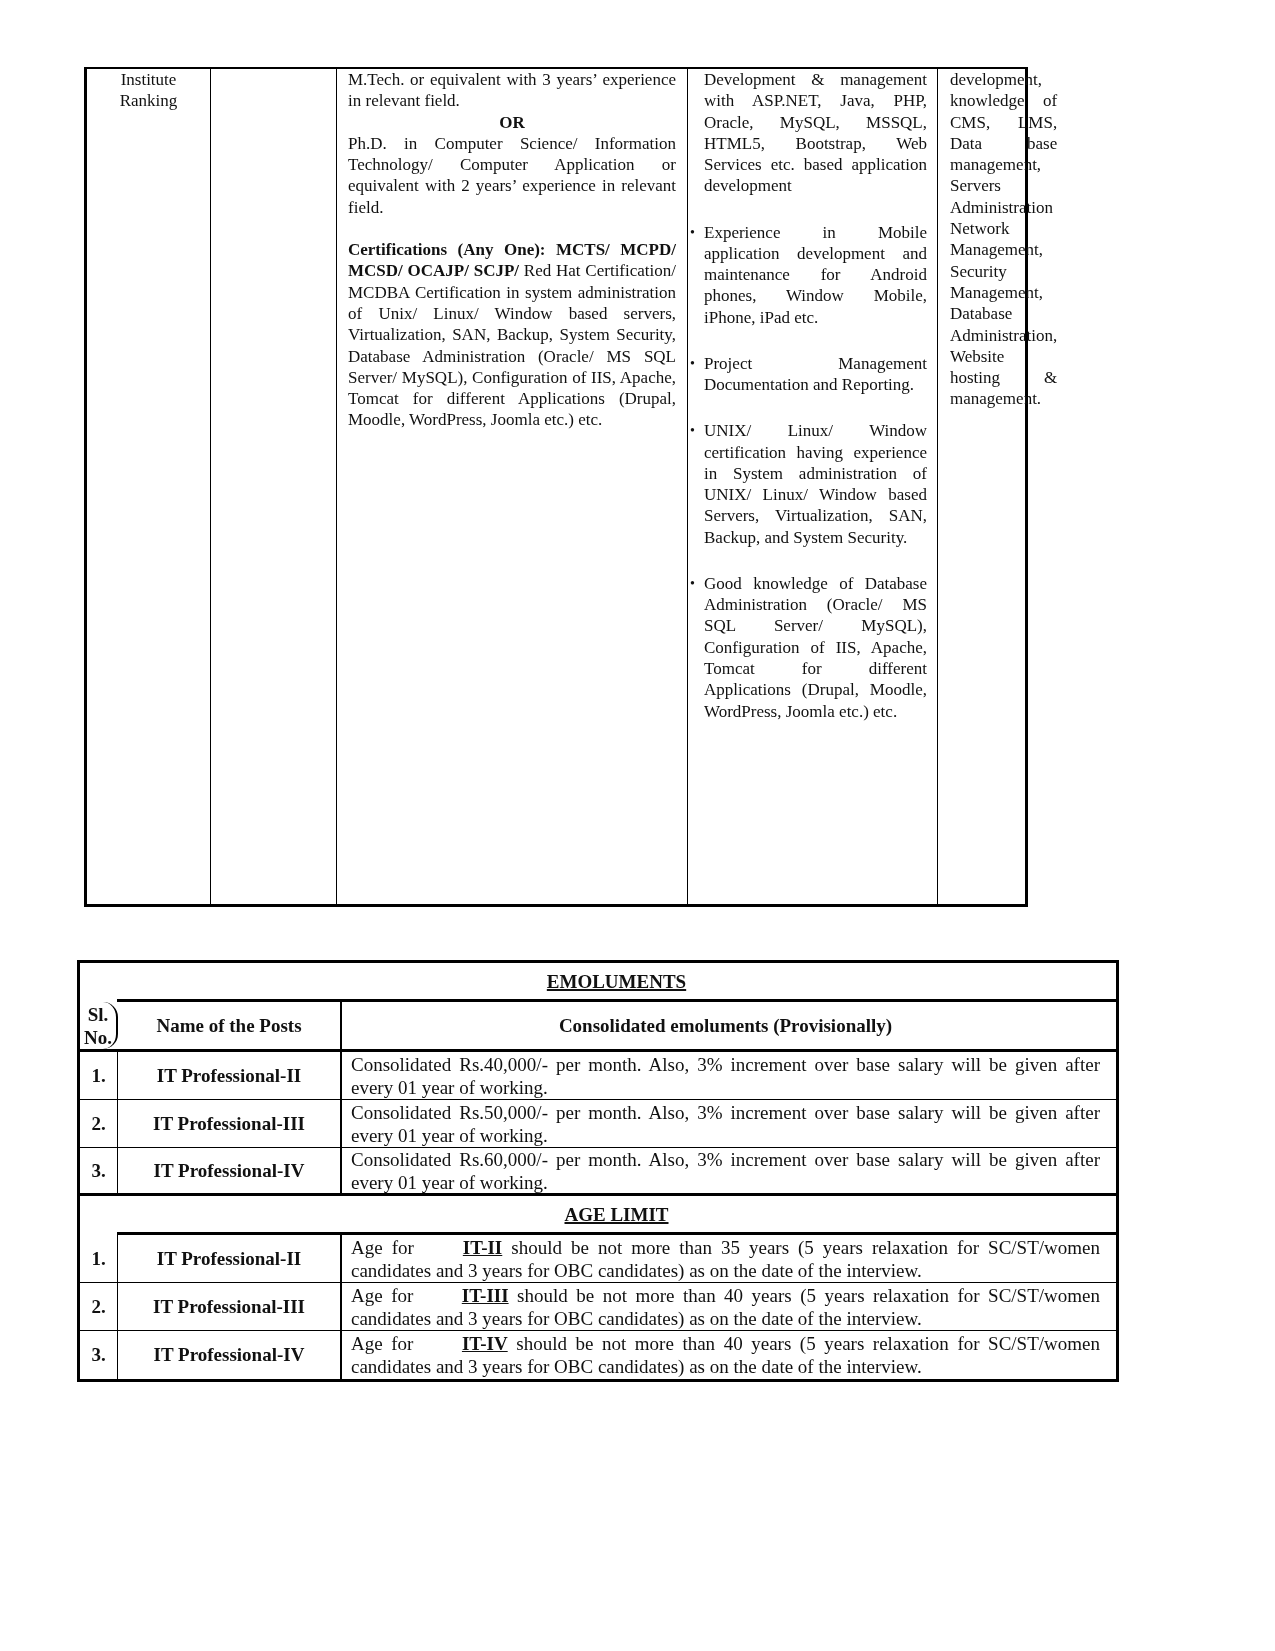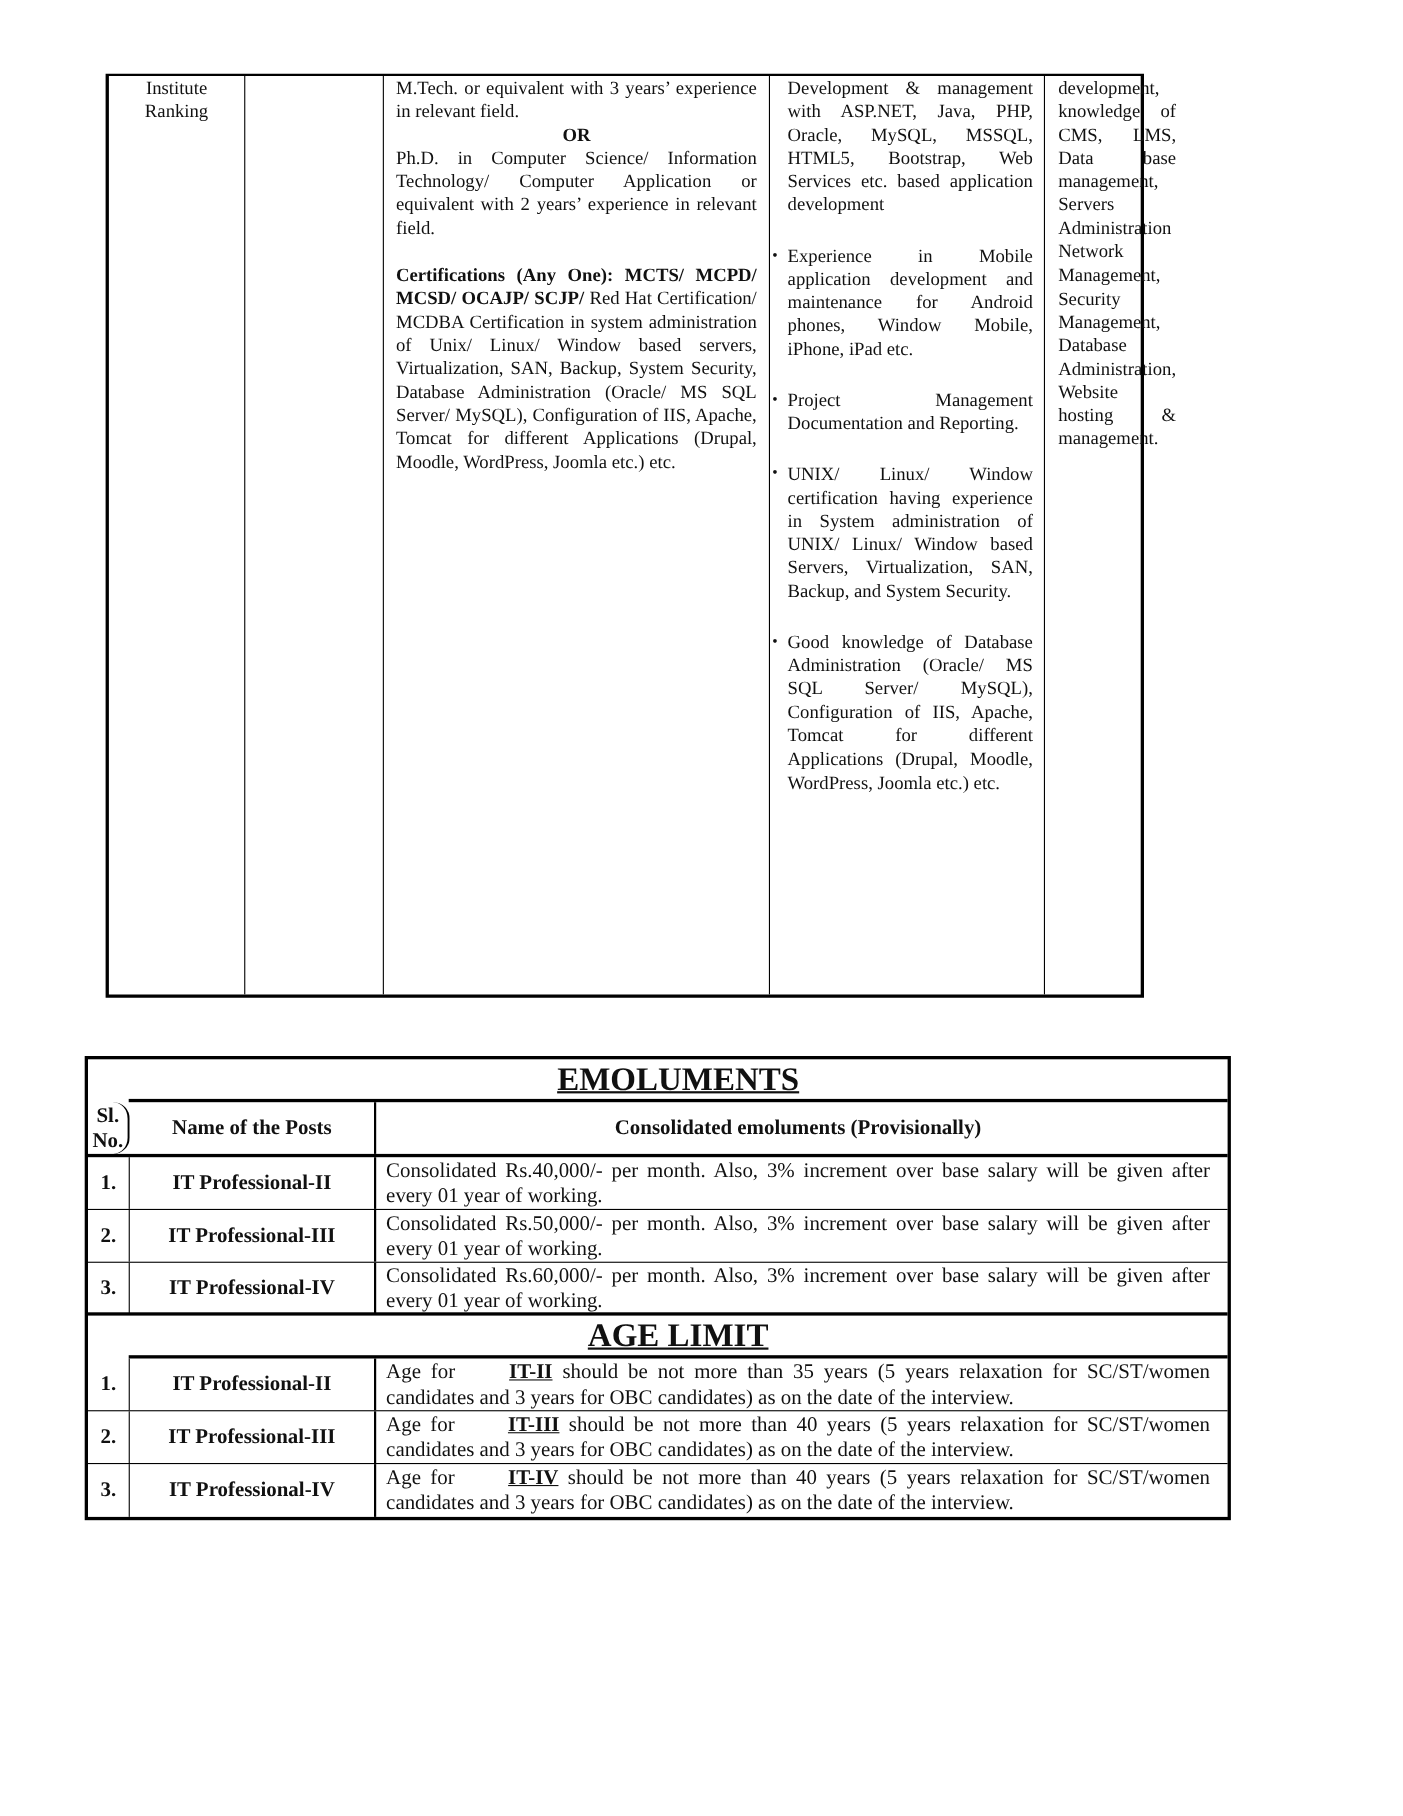--- a/index.html
+++ b/index.html
@@ -1,20 +1,20 @@
 <!DOCTYPE html>
 <html><head>
 <meta charset="utf-8">
 <style>
   html, body { margin: 0; padding: 0; background: #ffffff; }
   body { width: 1275px; height: 1651px; position: relative; font-family: "Liberation Serif", serif; color: #111; overflow: hidden; }
 
   
   .qual-table {
-    position: absolute; left: 96px; top: 67px; width: 944px; height: 840px;
+    position: absolute; left: 84px; top: 67px; width: 944px; height: 840px;
     border: 3px solid #000; box-sizing: border-box;
     display: grid;
     grid-template-columns: 124px 126px 351px 250px 1fr;
     border-top: 2px solid #000;
   }
   .qual-table > .col { border-right: 1px solid #000; box-sizing: border-box; font-size: 17px; line-height: 21.3px; }
   .qual-table > .col:last-child { border-right: none; }
   .c-rank { text-align: center; padding-top: 0px; }
   .c-rank span { display: block; }
   .c-qual { padding: 0 11px 0 11px; text-align: justify; }
@@ -28,21 +28,21 @@
   .c-exp .bullet { position: absolute; left: -14px; top: 0; font-size: 14px; }
   .c-skill { padding: 0 0 0 12px; }
   .c-skill p { margin: 0; text-align: justify; text-align-last: left; }
 
   
   .emol {
     position: absolute; left: 77px; top: 960px; width: 1042px;
     border: 3px solid #000; box-sizing: border-box;
     font-family: "Liberation Serif", serif;
   }
-  .sec-title { text-align: center; font-weight: bold; font-size: 30px; height: 36px; line-height: 38px; border-bottom: 3px solid #000; margin-left: 37px; }
+  .sec-title { text-align: center; font-weight: bold; font-size: 19px; height: 36px; line-height: 38px; border-bottom: 3px solid #000; margin-left: 37px; }
   .sec-title span { text-decoration: underline; text-decoration-thickness: 2px; }
   .row { display: grid; grid-template-columns: 38px 224px 1fr; box-sizing: border-box; }
   .row > div { box-sizing: border-box; display: flex; align-items: center; justify-content: flex-end; }
   .row .sl { justify-content: center; font-weight: bold; font-size: 19px; border-right: 1px solid #000; }
   .row .post { justify-content: center; font-weight: bold; font-size: 19px; border-right: 2px solid #000; }
   .row .desc { font-size: 19px; line-height: 23px; padding: 0 16px 0 9px; text-align: justify; }
   .row .desc span.txt { display: block; text-align: justify; text-align-last: left; }
   .head-row { height: 50px; border-bottom: 3px solid #000; }
   .head-row .sl { line-height: 23px; text-align: center; border-right: 2px solid #000; border-radius: 15px; }
   .head-row .desc { justify-content: center; font-weight: bold; }

